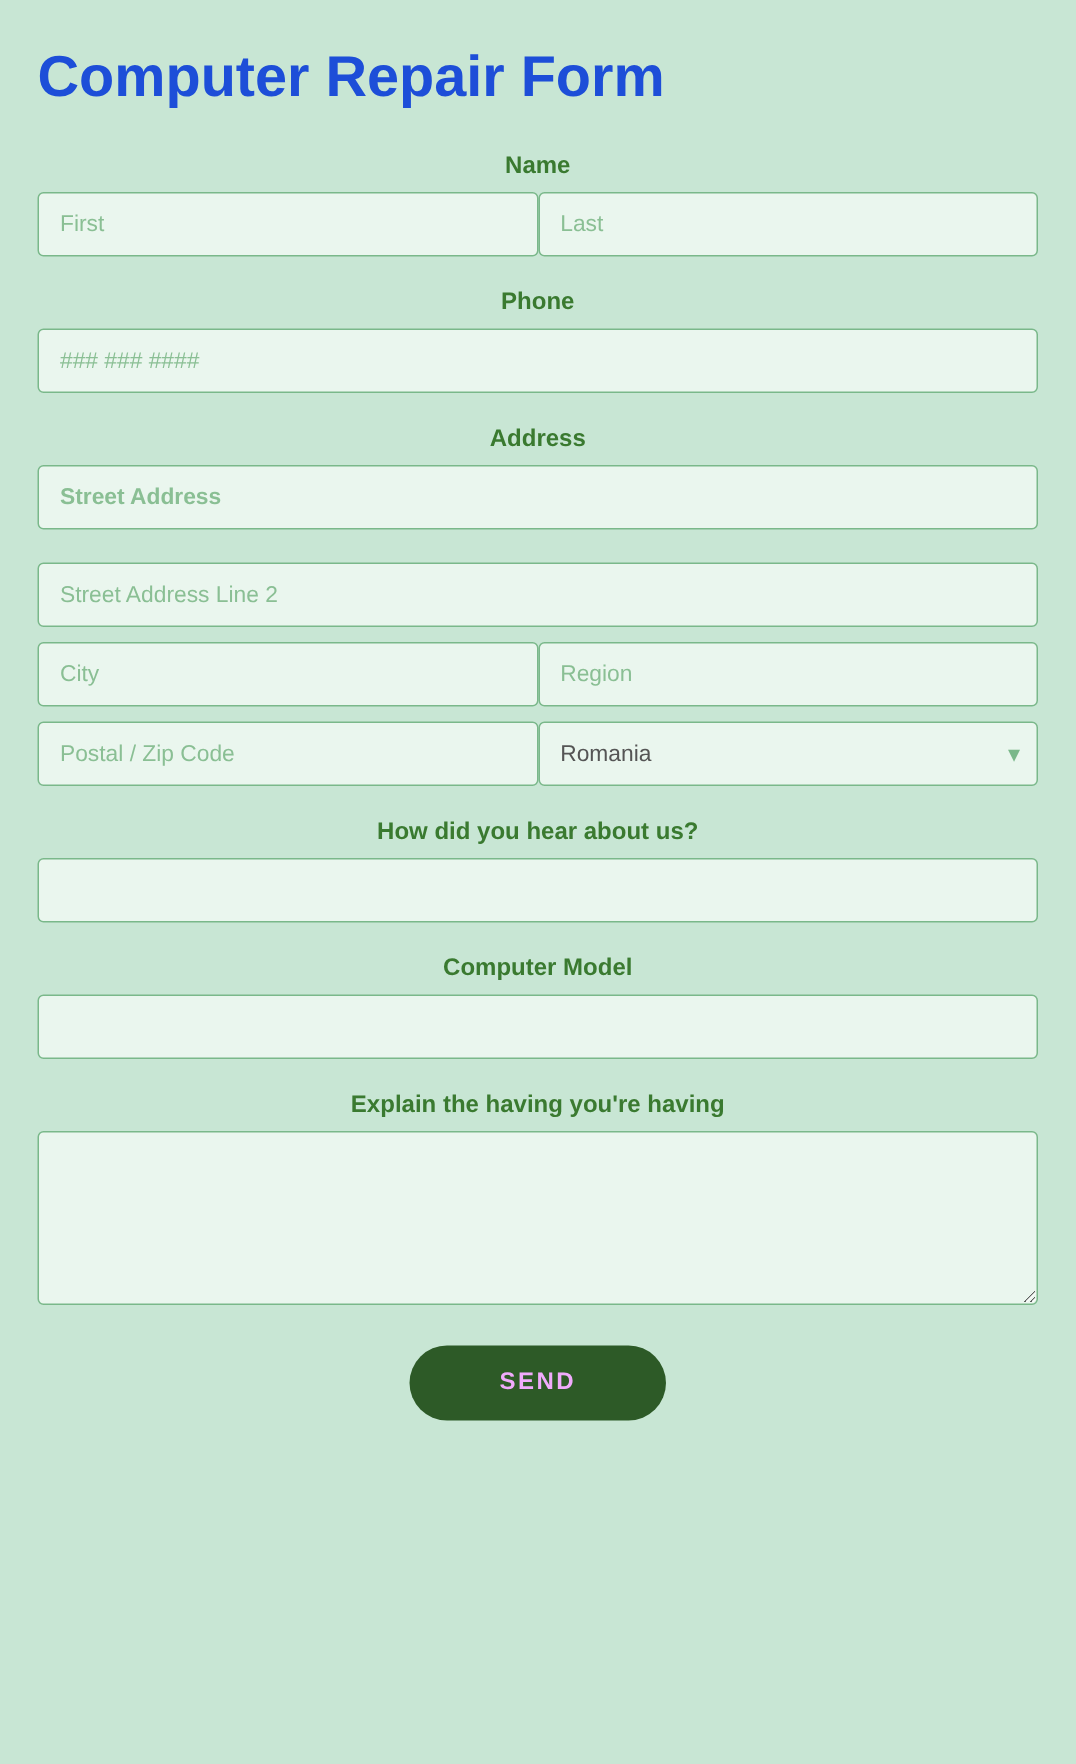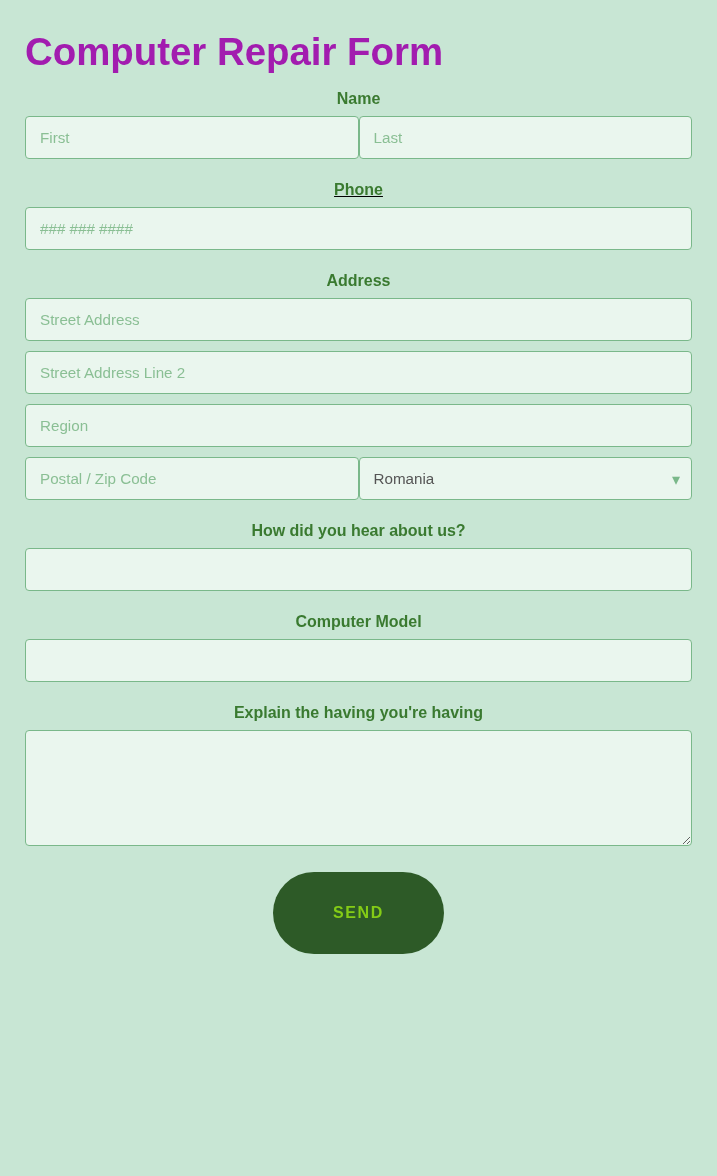--- a/index.html
+++ b/index.html
@@ -10,43 +10,42 @@
 
     body {
       background-color: #c8e6d4;
       font-family: Arial, sans-serif;
       min-height: 1176px;
       padding: 30px 25px 40px 25px;
       width: 717px;
     }
 
     h1 {
-      color: #a21caf;
+      color: #1d4ed8;
       font-size: 2.4rem;
       font-weight: bold;
-      margin-bottom: 16px;
+      margin-bottom: 28px;
     }
 
     .form-label {
       color: #3a7a30;
       font-size: 1rem;
       font-weight: 600;
       margin-bottom: 8px;
       display: block;
       text-align: center;
     }
 
     .form-group {
       margin-bottom: 22px;
     }
 
     .row {
       display: flex;
       gap: 0;
-      text-decoration: underline;
     }
 
     .row .col {
       flex: 1;
     }
 
     input[type="text"],
     input[type="email"],
     input[type="tel"],
     textarea,
@@ -91,24 +90,24 @@
       transform: translateY(-50%);
       color: #7ab88a;
       pointer-events: none;
       font-size: 1rem;
     }
 
     .send-btn {
       display: block;
       margin: 20px auto 0 auto;
       background-color: #2d5a27;
-      color: #84cc16;
+      color: #f0abfc;
       border: none;
       border-radius: 50px;
-      padding: 32px 60px;
+      padding: 16px 60px;
       font-size: 1rem;
       font-weight: bold;
       letter-spacing: 0.1em;
       cursor: pointer;
     }
   </style>
 </head>
 <body>
 
 <h1>Computer Repair Form</h1>
@@ -127,23 +126,26 @@
 
 <div class="row form-group">
   <div class="col">
     <label class="form-label">Phone</label>
     <input type="tel" placeholder="### ### ####" style="">
   </div>
 </div>
 
 <div class="form-group">
   <label class="form-label">Address</label>
-  <input type="text" style="margin-bottom: 10px;" placeholder="Street Address">
+  <input type="text" style="margin-bottom: 22px; font-weight: bold;" placeholder="Street Address">
   <input type="text" style="margin-bottom: 10px;" placeholder="Street Address Line 2">
   <div class="row" style="margin-bottom: 10px;">
+    <div class="col">
+      <input type="text" placeholder="City" style="">
+    </div>
     <div class="col">
       <input type="text" placeholder="Region" style="">
     </div>
   </div>
   <div class="row">
     <div class="col">
       <input type="text" placeholder="Postal / Zip Code" style="">
     </div>
     <div class="col">
       <div class="select-wrapper">

